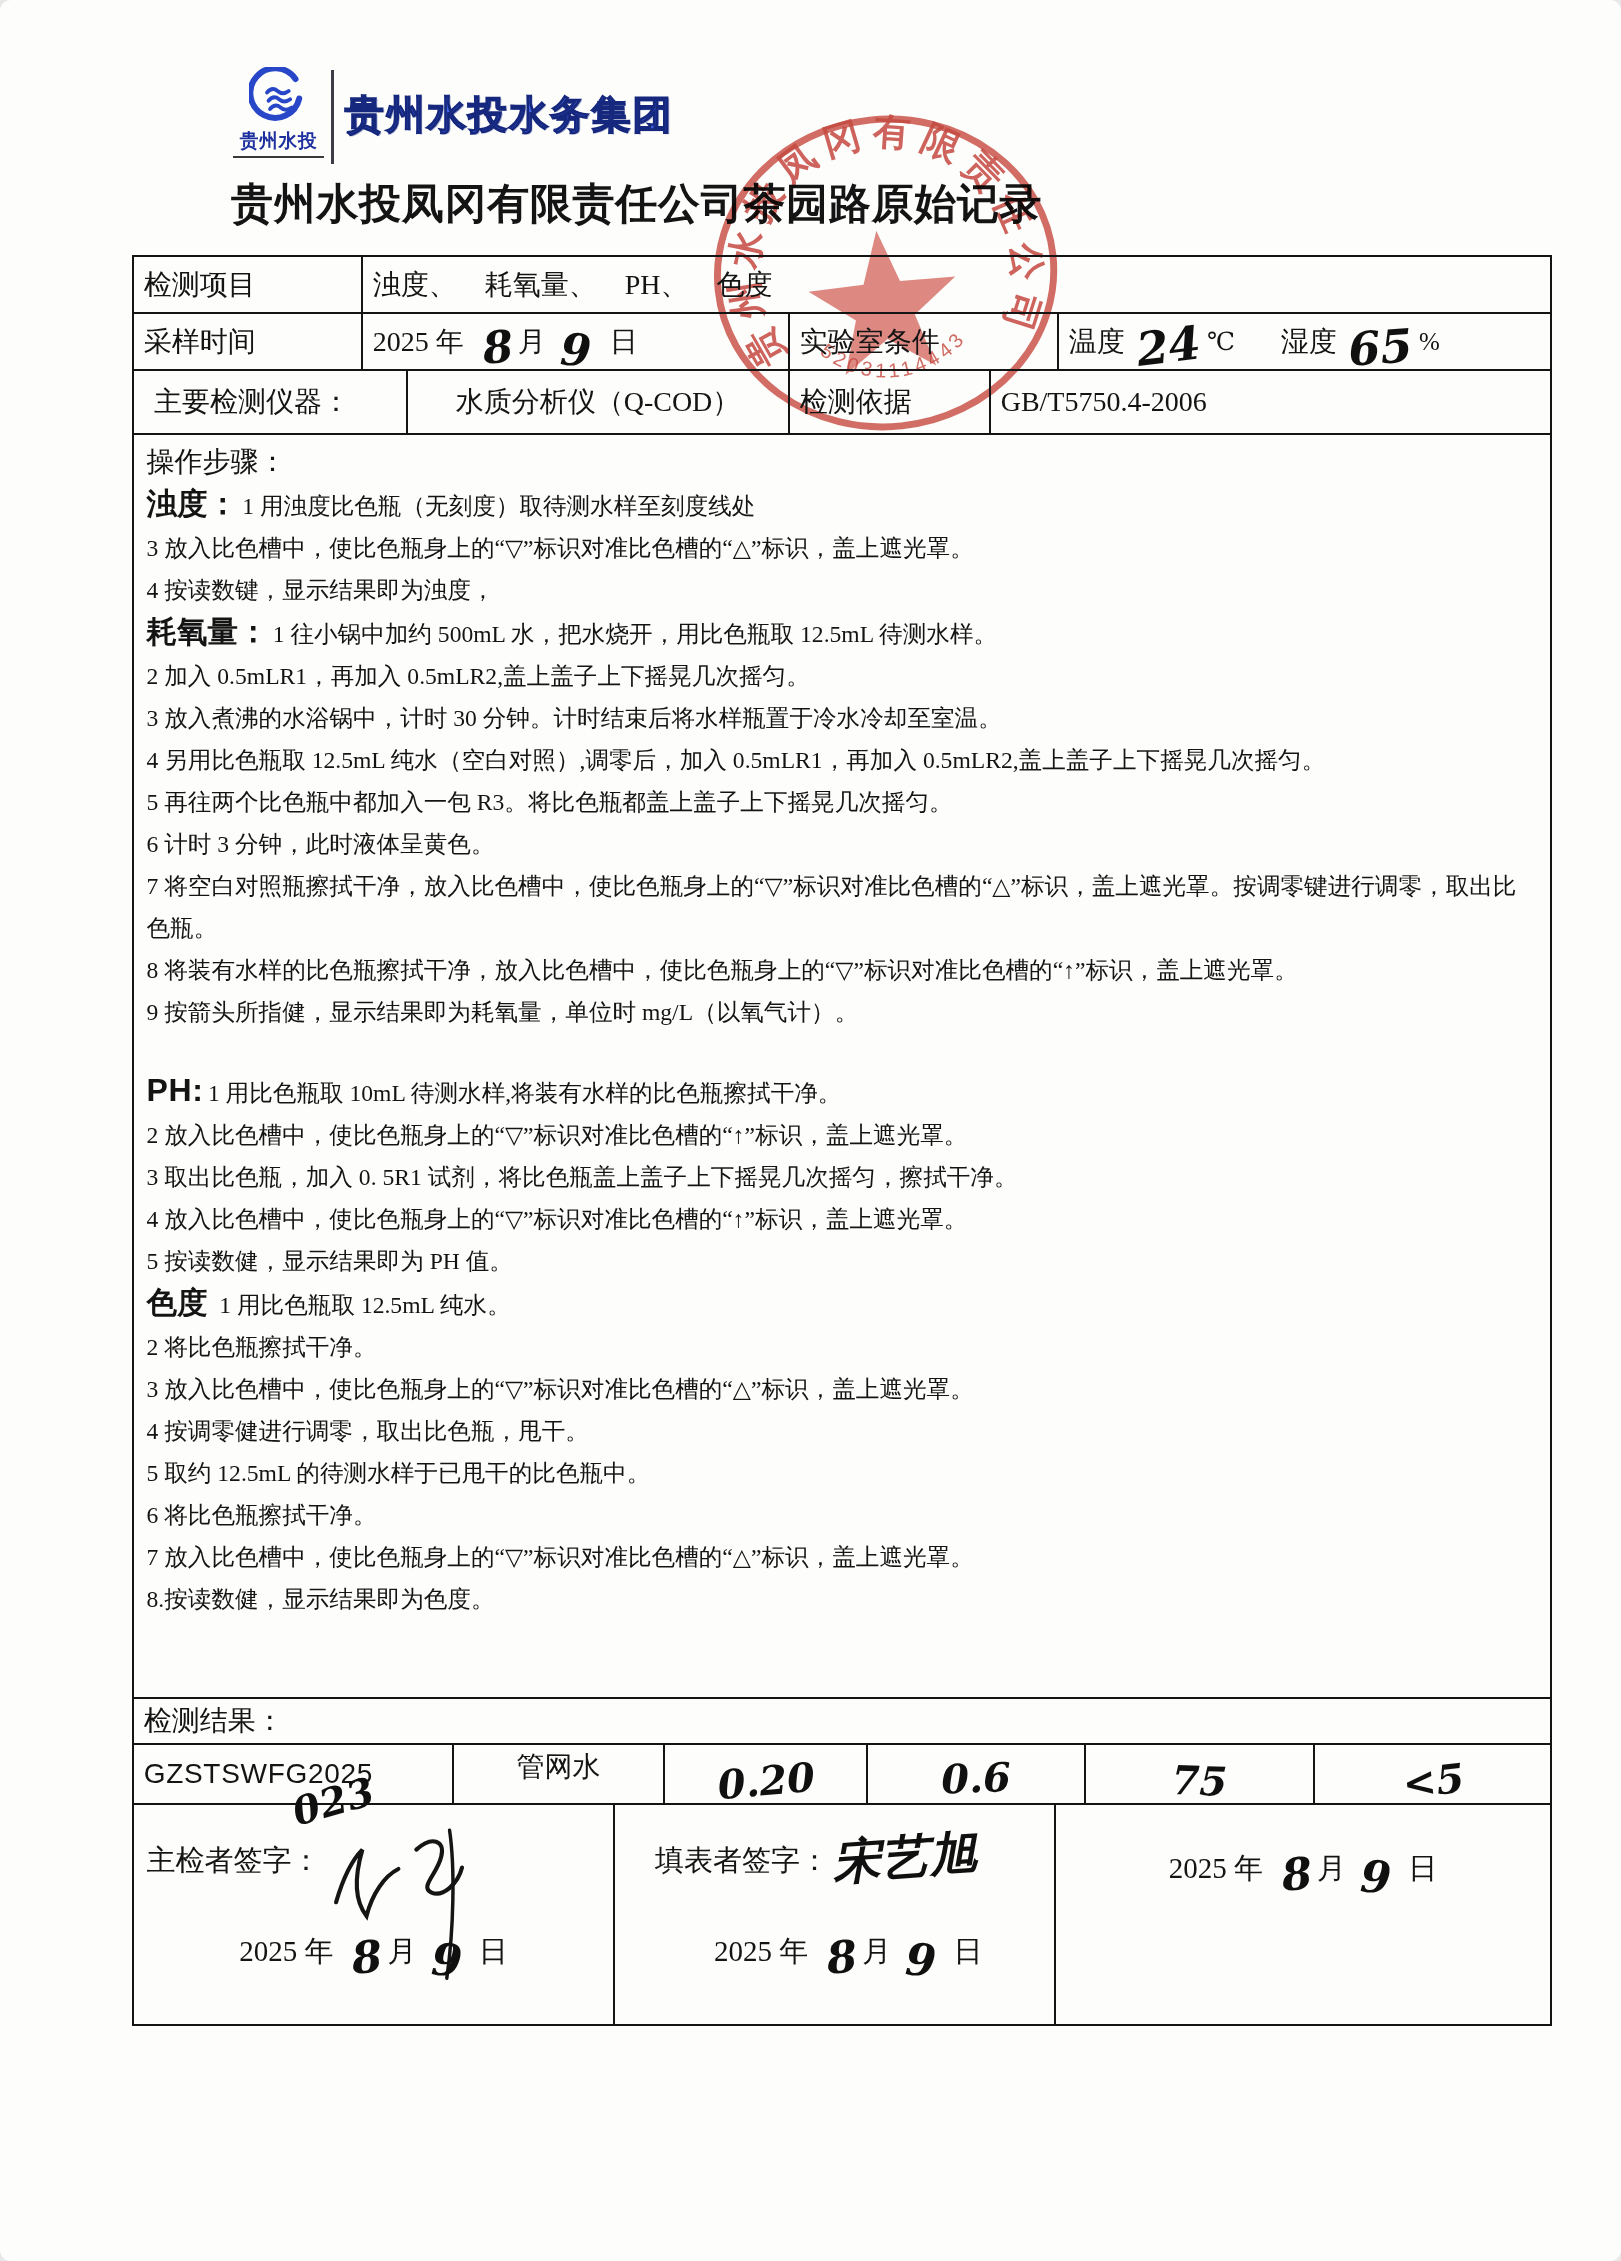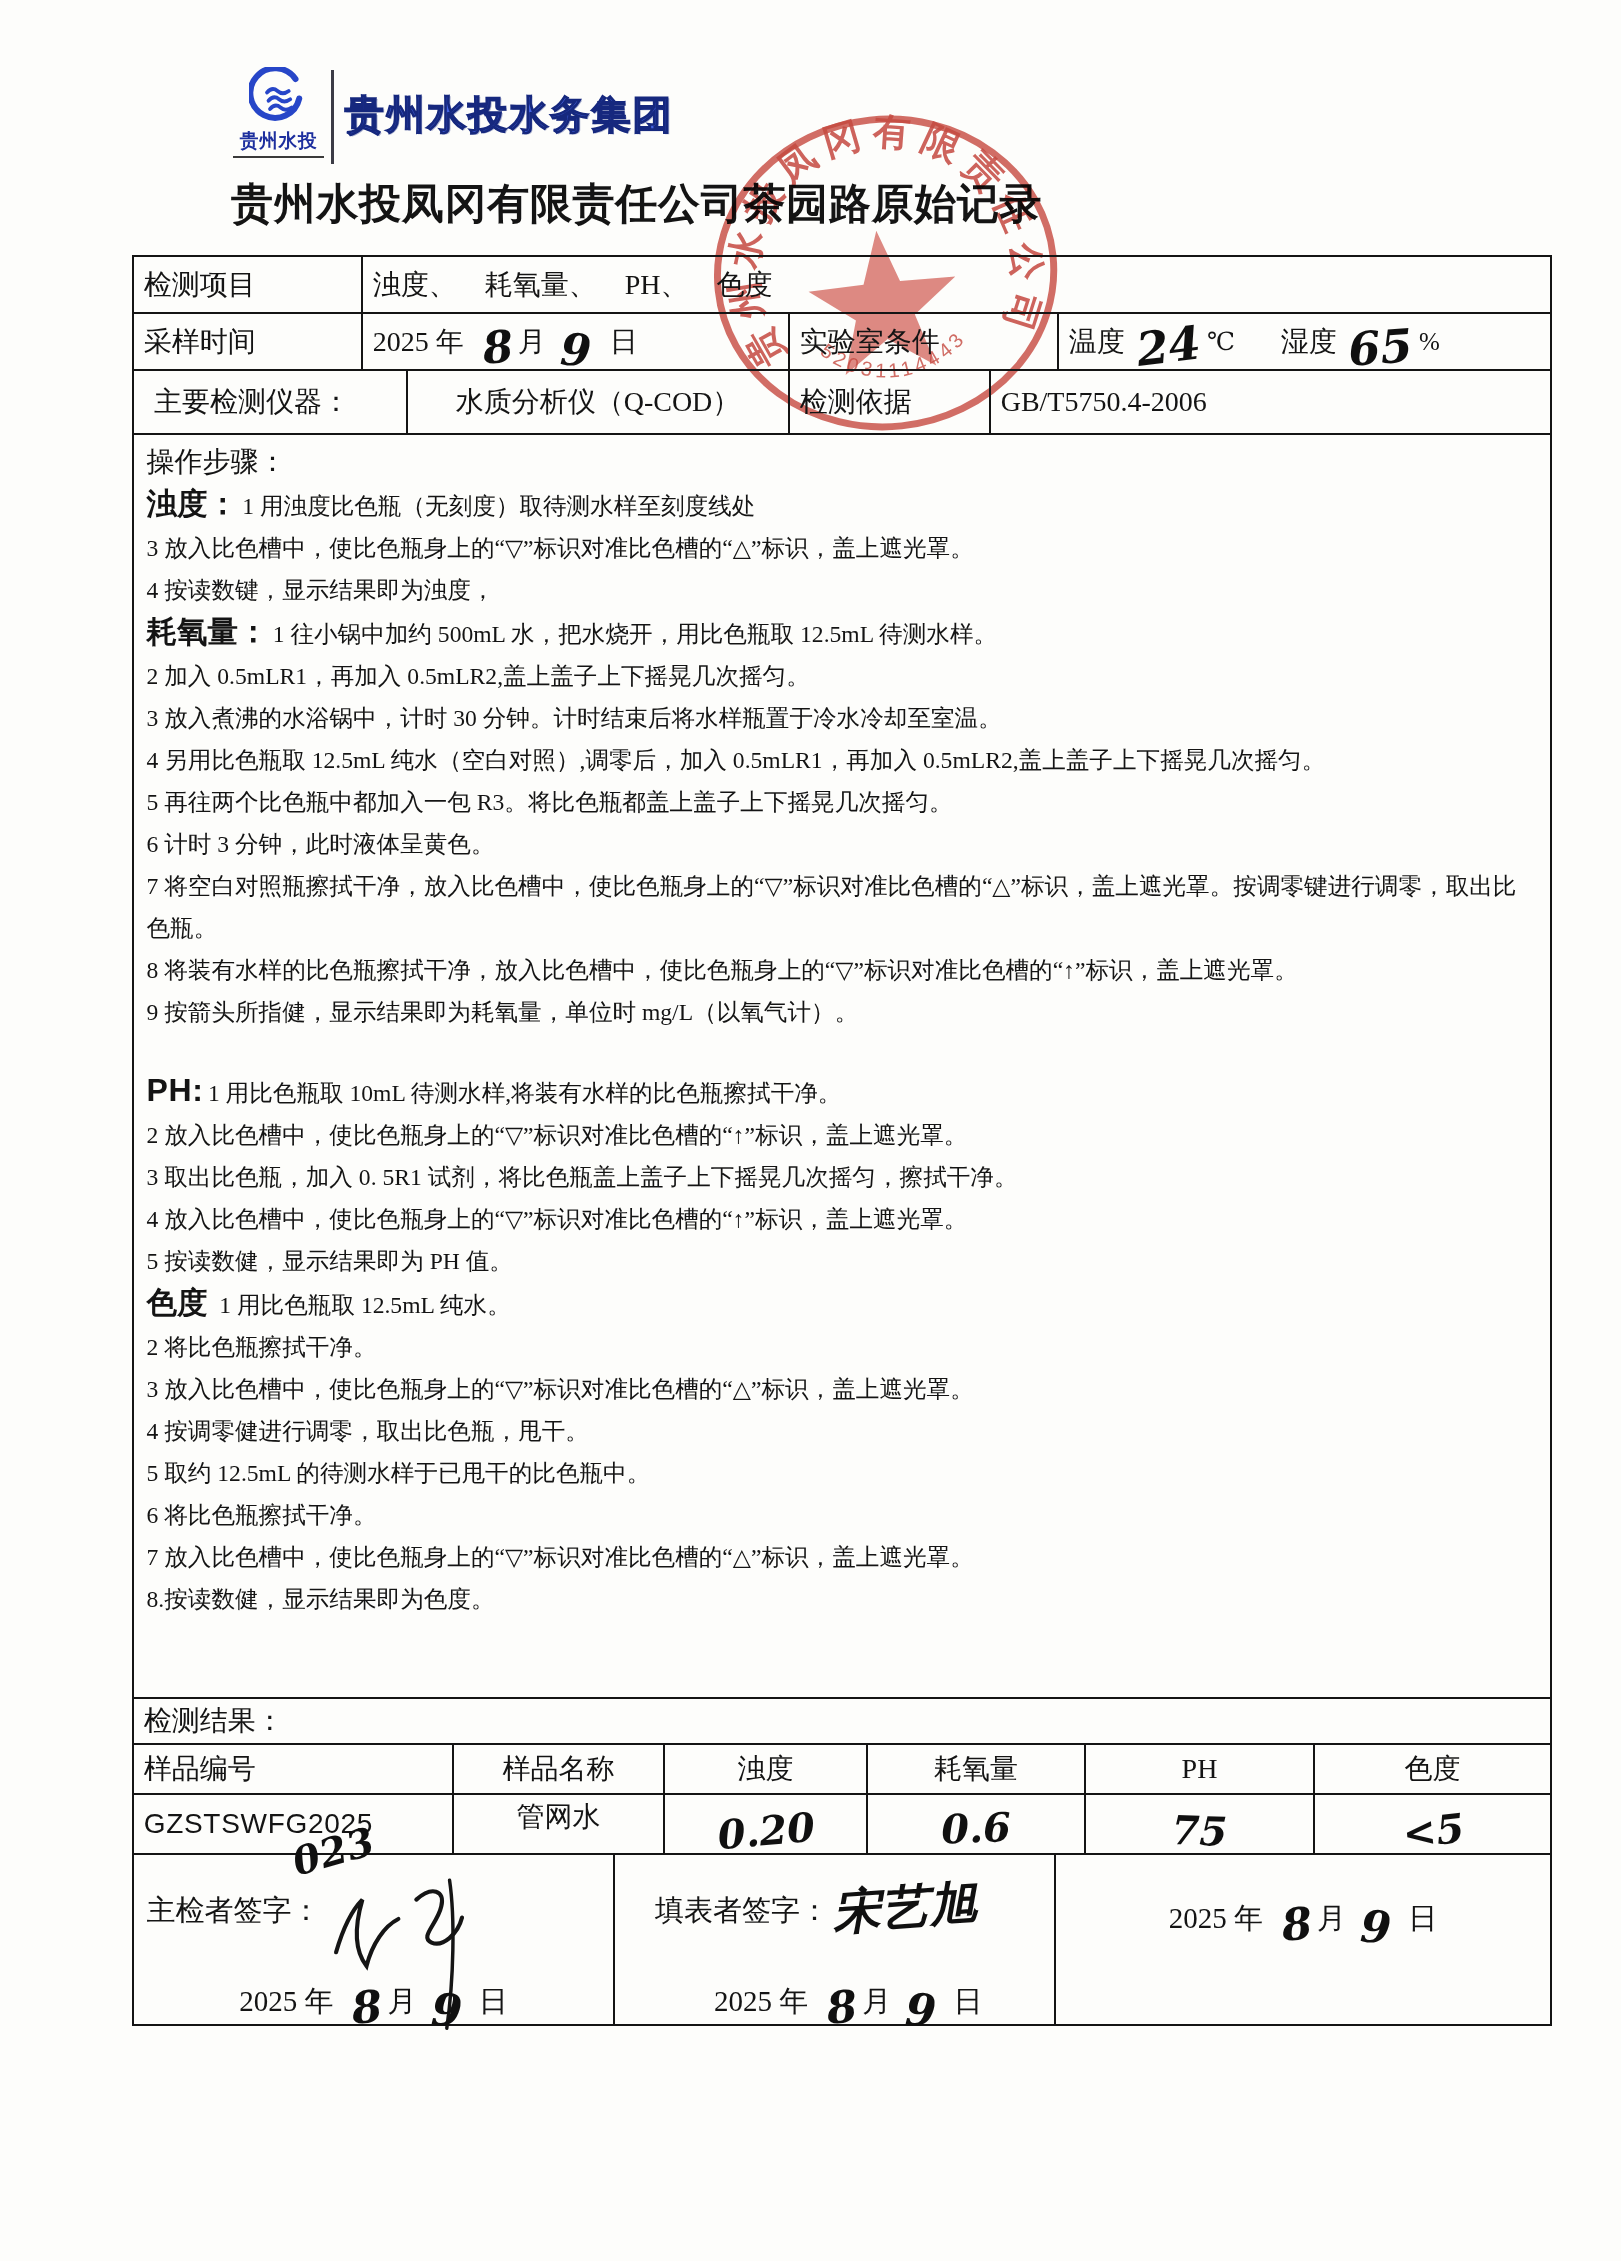--- a/index.html
+++ b/index.html
@@ -1,18 +1,18 @@
 <!DOCTYPE html>
 <html style="font-size:11px"><head>
 <meta charset="utf-8">
 <style>
   html,body{margin:0;padding:0;background:#e8e8e8;}
   .page{
     position:relative; width:1621px; height:2261px; background:#fdfdfb;
-    font-family:"Liberation Serif","DejaVu Serif",serif; color:#141414; overflow:hidden;
+    font-family:"Liberation Serif","DejaVu Serif",serif; color:#141414; overflow:hidden;border-radius:11px;
   }
   
   .logo-wrap{position:absolute; left:233px; top:67px; display:flex; align-items:flex-start;}
   .logo-icon-block{width:91px; text-align:center;}
   .logo-icon-block svg{display:block; margin:0 auto;}
   .logo-small-text{font-size:18.7px; font-weight:bold; color:#1d2f9e; border-bottom:2.8px solid #3a3a3a;
     letter-spacing:0.7px; padding-bottom:1.4px; margin-top:1.4px; white-space:nowrap;}
   .logo-divider{width:2.8px; height:94px; background:#3c3c46; margin:2.8px 11px 0 7px;}
   .logo-name{font-size:39px; font-weight:bold; color:#4463e2; letter-spacing:2.1px; margin-top:21px;
     font-family:"Liberation Sans","DejaVu Sans",sans-serif; -webkit-text-stroke:1.4px #16287e;
@@ -170,28 +170,20 @@
             <div class="step-line"><span>7 放入比色槽中，使比色瓶身上的“▽”标识对准比色槽的“△”标识，盖上遮光罩。</span></div>
             <div class="step-line"><span>8.按读数健，显示结果即为色度。</span></div>
           </div>
       </div>
     </div>
 
     <div class="tr r-reslabel">
       <div class="td reslabel-cell" style="border-right:none;">检测结果：</div>
     </div>
 
-    <div class="tr r-reshead">
-      <div class="td" style="width:320px;">样品编号</div>
-      <div class="td center" style="width:211px;">样品名称</div>
-      <div class="td center" style="width:203px;">浊度</div>
-      <div class="td center" style="width:218px;">耗氧量</div>
-      <div class="td center" style="width:229px;">PH</div>
-      <div class="td center" style="flex:1;">色度</div>
-    </div>
 
     <div class="tr r-resdata">
       <div class="td" style="width:320px;">
         <span class="sample-id">
           <span>GZSTSWFG2025</span>
           <span class="hw hw-idsuffix">023</span>
         </span>
       </div>
       <div class="td center" style="width:211px; align-items:flex-start; padding-top:2.8px;">管网水</div>
       <div class="td center" style="width:203px;">

